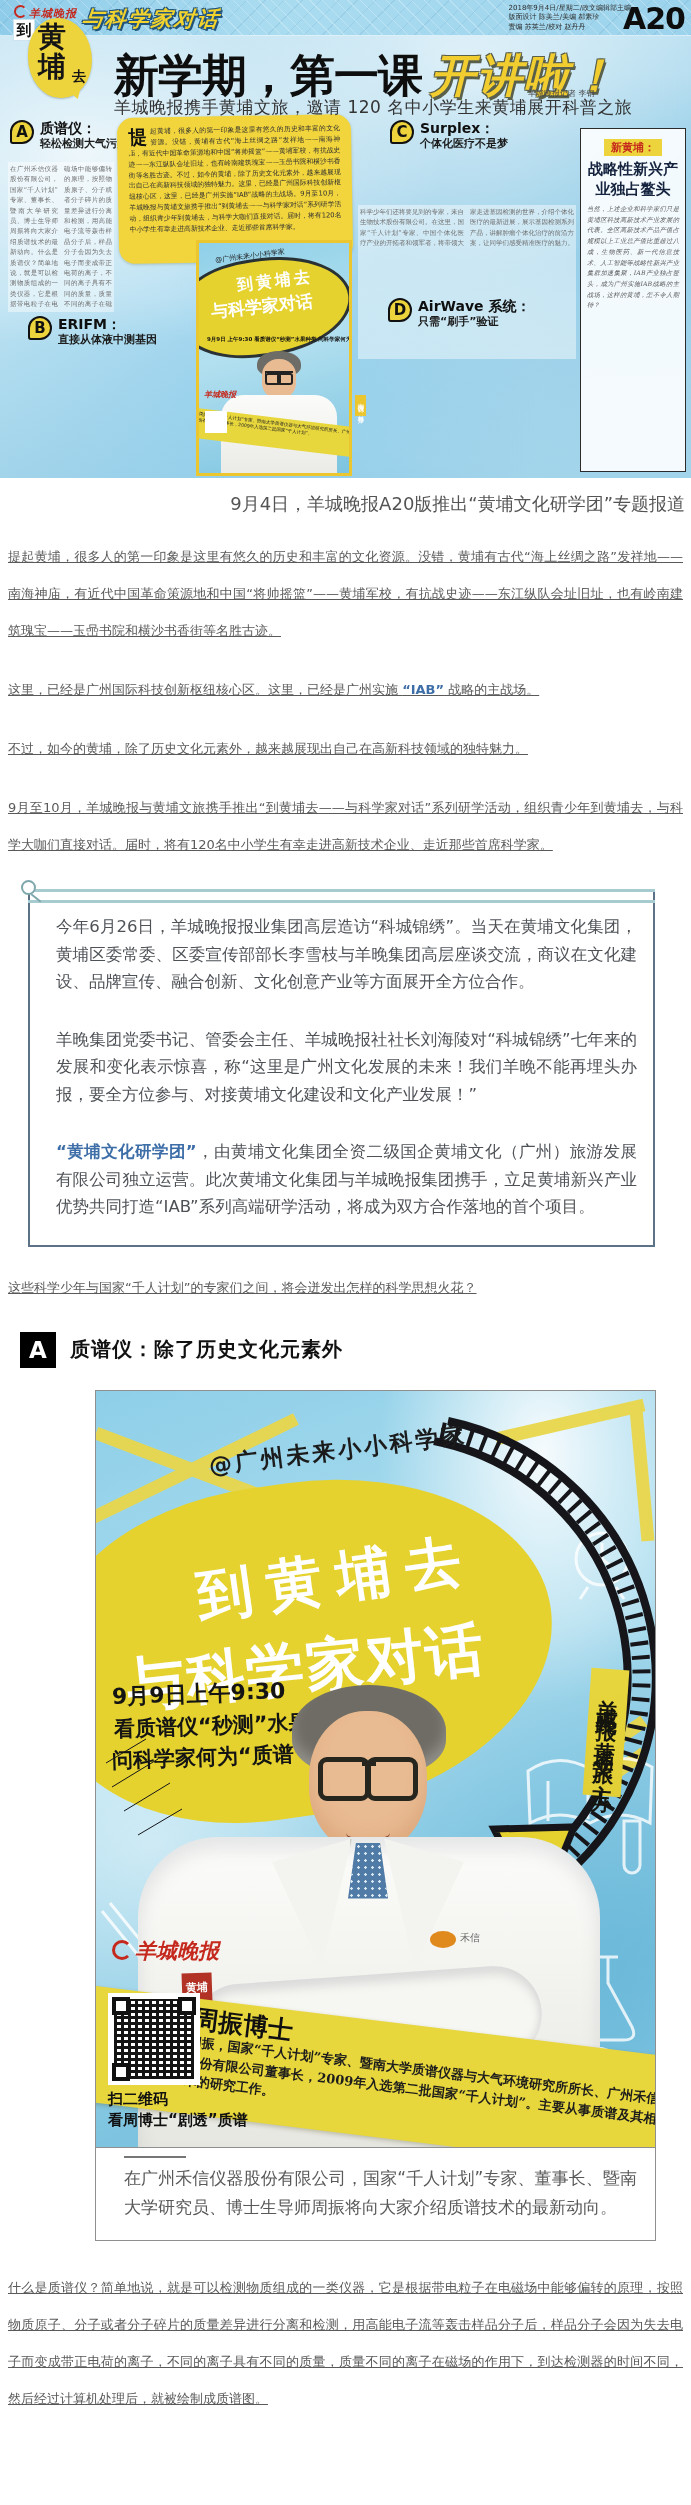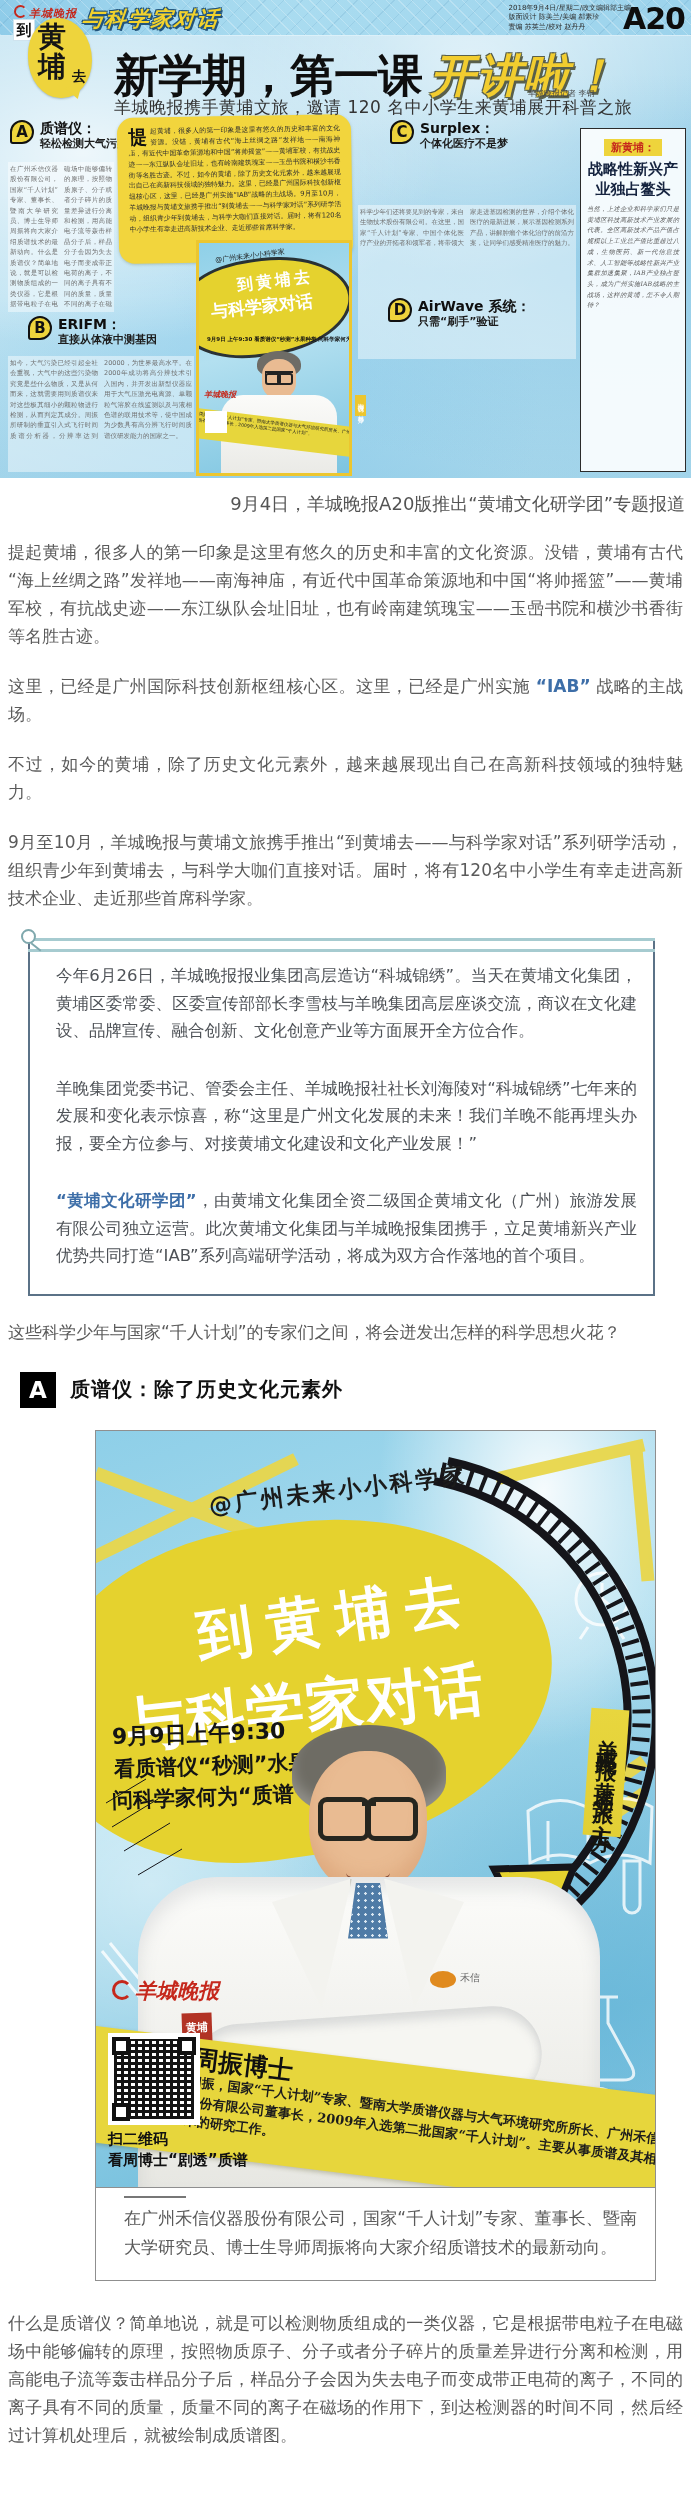--- a/index.html
+++ b/index.html
@@ -86,21 +86,21 @@
     font-size:4.5px;color:#222;padding:3px 6px;line-height:1.4;overflow:hidden;}
   .np-p-qr{position:absolute;left:6px;top:168px;width:22px;height:22px;background:#fff;
     background-image:repeating-linear-gradient(0deg,#111 0 2px,transparent 2px 4px),repeating-linear-gradient(90deg,#111 0 2px,transparent 2px 4px);
     background-blend-mode:lighten;border:2px solid #fff;}
   .np-p-brand{position:absolute;left:5px;top:146px;font-size:8px;font-weight:900;color:var(--red);font-style:italic;white-space:nowrap;}
   .np-credit{position:absolute;left:355px;top:395px;z-index:5;writing-mode:vertical-rl;font-size:6.5px;color:#fff;
     background:#ecc62f;padding:3px 1px;letter-spacing:1px;}
 
   
   .caption-note{margin:14px 6px 0;text-align:right;font-size:18px;color:#545454;}
-  .para{margin:22px 8px 0 8px;font-size:17px;line-height:28px;color:var(--body);text-align:justify;}
+  .para{margin:22px 8px 0 8px;font-size:13px;line-height:37px;color:var(--body);text-align:justify;text-decoration:underline;}
   .accent{color:var(--accent);font-weight:700;}
 
   .quote{position:relative;margin:26px 36px 0 28px;border:2px solid var(--slate);border-top:none;
     padding:20px 16px 24px 26px;}
   .quote::before{content:"";position:absolute;top:0;left:-2px;right:-2px;height:8px;
     border-top:3px solid var(--teal);border-bottom:3px solid var(--teal);}
   .quote-zoom{position:absolute;top:-9px;left:-9px;width:15px;height:15px;border:2px solid #7fa8ad;border-radius:50%;background:#fff;z-index:2;}
   .quote-zoom::after{content:"";position:absolute;right:-8px;bottom:-6px;width:12px;height:2px;background:#7fa8ad;transform:rotate(38deg);}
   .quote p{font-size:16.5px;line-height:27.5px;color:var(--quote);text-align:justify;margin-top:30px;}
   .quote p:first-of-type{margin-top:4px;}
@@ -212,21 +212,20 @@
     </div>
     <div class="np-col" style="left:8px;top:162px;width:106px;height:150px;">在广州禾信仪器股份有限公司，国家“千人计划”专家、董事长、暨南大学研究员、博士生导师周振将向大家介绍质谱技术的最新动向。什么是质谱仪？简单地说，就是可以检测物质组成的一类仪器，它是根据带电粒子在电磁场中能够偏转的原理，按照物质原子、分子或者分子碎片的质量差异进行分离和检测，用高能电子流等轰击样品分子后，样品分子会因为失去电子而变成带正电荷的离子，不同的离子具有不同的质量，质量不同的离子在磁场的作用下，到达检测器的时间不同，然后经过计算机处理后，就被绘制成质谱图。</div>
 
     <div class="np-sec" style="left:28px;top:316px;">
       <div class="np-badge">B</div>
       <div>
           <div class="np-sec-t1">ERIFM：</div>
            <div class="np-sec-t2">直接从体液中测基因</div>
         </div>
     </div>
-    <div class="np-col" style="left:8px;top:356px;width:186px;height:116px;">如今，大气污染已经引起全社会重视，大气中的这些污染物究竟是些什么物质，又是从何而来，这就需要用到质谱仪来对这些极其细小的颗粒物进行检测，从而判定其成分。周振所研制的垂直引入式飞行时间质谱分析器，分辨率达到20000，为世界最高水平。在2000年成功将高分辨技术引入国内，并开发出新型仪器应用于大气压激光电离源、单颗粒气溶胶在线监测以及与液相色谱的联用技术等，使中国成为少数具有高分辨飞行时间质谱仪研发能力的国家之一。</div>
 
     <div class="np-sec" style="left:390px;top:120px;">
       <div class="np-badge">C</div>
       <div>
           <div class="np-sec-t1">Surplex：</div>
            <div class="np-sec-t2">个体化医疗不是梦</div>
         </div>
     </div>
     <div class="np-col" style="left:358px;top:164px;width:218px;height:154px;margin-top:41px;">科学少年们还将要见到的专家，来自生物技术股份有限公司。在这里，国家“千人计划”专家、中国个体化医疗产业的开拓者和领军者，将带领大家走进基因检测的世界，介绍个体化医疗的最新进展，展示基因检测系列产品，讲解肿瘤个体化治疗的前沿方案，让同学们感受精准医疗的魅力。</div>
 

